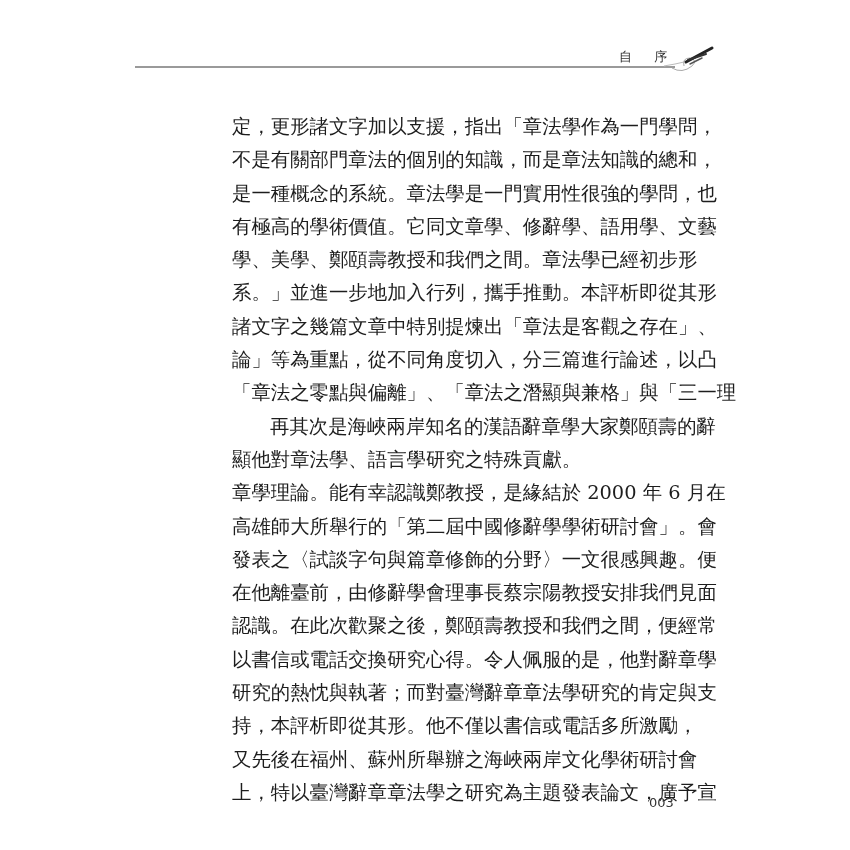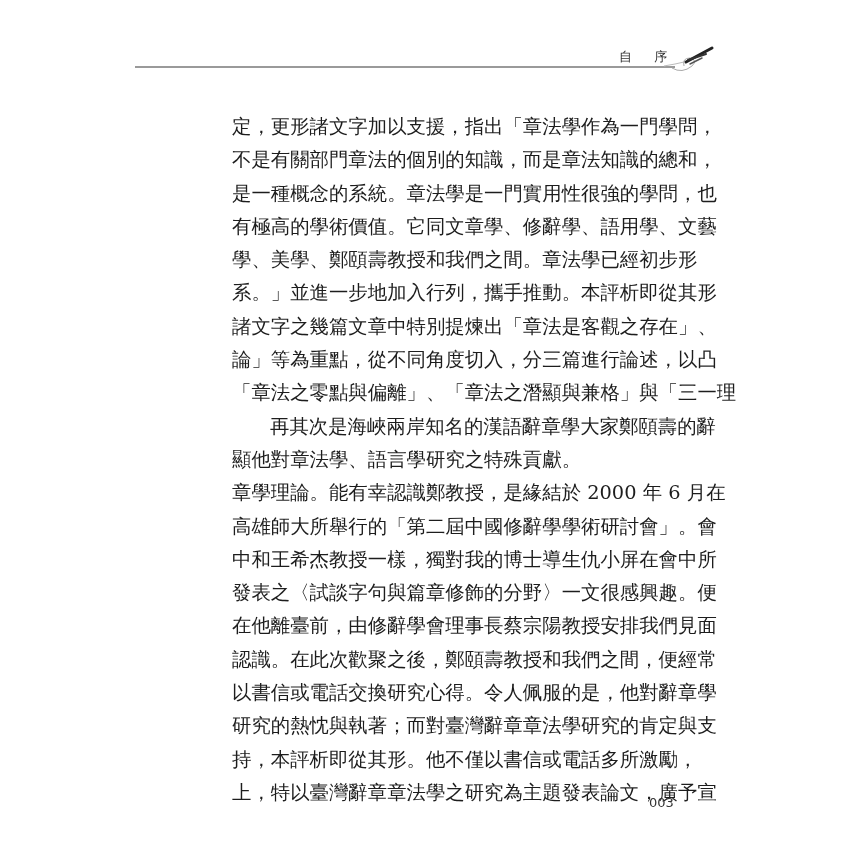--- a/index.html
+++ b/index.html
@@ -92,24 +92,24 @@
   <span class="line">有極高的學術價值。它同文章學、修辭學、語用學、文藝</span>
   <span class="line">學、美學、鄭頤壽教授和我們之間。章法學已經初步形</span>
   <span class="line">系。」並進一步地加入行列，攜手推動。本評析即從其形</span>
   <span class="line">諸文字之幾篇文章中特別提煉出「章法是客觀之存在」、</span>
   <span class="line">論」等為重點，從不同角度切入，分三篇進行論述，以凸</span>
   <span class="line">「章法之零點與偏離」、「章法之潛顯與兼格」與「三一理</span>
   <span class="line indent">再其次是海峽兩岸知名的漢語辭章學大家鄭頤壽的辭</span>
   <span class="line last">顯他對章法學、語言學研究之特殊貢獻。</span>
   <span class="line">章學理論。能有幸認識鄭教授，是緣結於 2000 年 6 月在</span>
   <span class="line">高雄師大所舉行的「第二屆中國修辭學學術研討會」。會</span>
-  <span class="line">中和王希杰教授一樣，獨對我的博士導生仇小屏在會中所</span>
   <span class="line">發表之〈試談字句與篇章修飾的分野〉一文很感興趣。便</span>
   <span class="line">在他離臺前，由修辭學會理事長蔡宗陽教授安排我們見面</span>
   <span class="line">認識。在此次歡聚之後，鄭頤壽教授和我們之間，便經常</span>
   <span class="line">以書信或電話交換研究心得。令人佩服的是，他對辭章學</span>
   <span class="line">研究的熱忱與執著；而對臺灣辭章章法學研究的肯定與支</span>
   <span class="line">持，本評析即從其形。他不僅以書信或電話多所激勵，</span>
+  <span class="line">又先後在福州、蘇州所舉辦之海峽兩岸文化學術研討會</span>
   <span class="line">上，特以臺灣辭章章法學之研究為主題發表論文，廣予宣</span>
 
 </div>
 
 <div class="page-number">003</div>
 
 </body></html>

